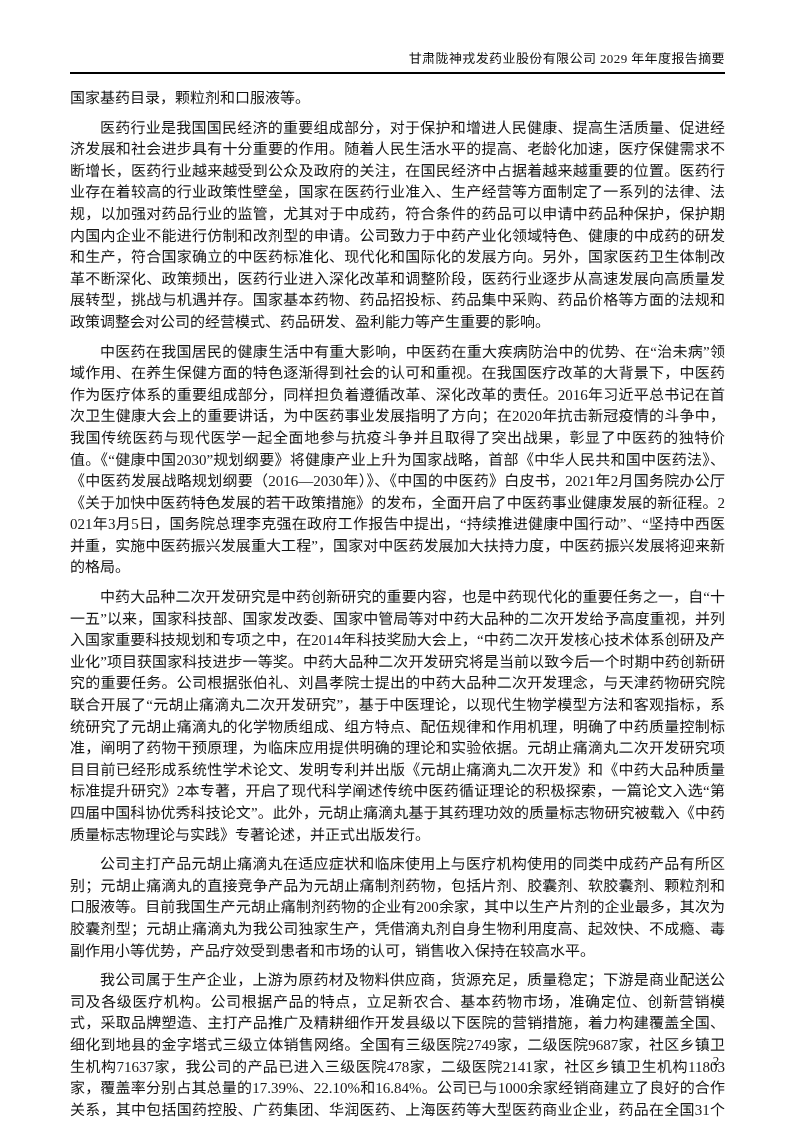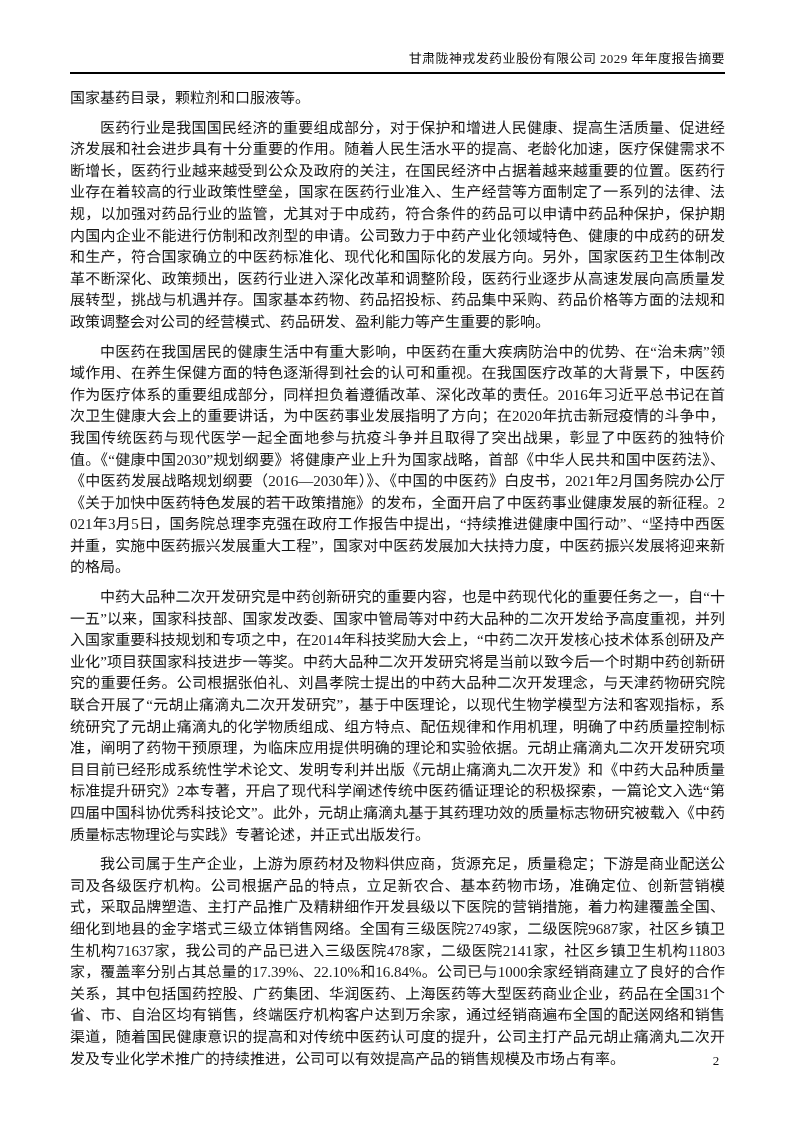--- a/index.html
+++ b/index.html
@@ -64,20 +64,21 @@
   <div class="header">
     <span>甘肃陇神戎发药业股份有限公司 2029 年年度报告摘要</span>
   </div>
 
   <div class="content">
 
   <p class="para">国家基药目录，颗粒剂和口服液等。</p>
       <p class="para indent">医药行业是我国国民经济的重要组成部分，对于保护和增进人民健康、提高生活质量、促进经济发展和社会进步具有十分重要的作用。随着人民生活水平的提高、老龄化加速，医疗保健需求不断增长，医药行业越来越受到公众及政府的关注，在国民经济中占据着越来越重要的位置。医药行业存在着较高的行业政策性壁垒，国家在医药行业准入、生产经营等方面制定了一系列的法律、法规，以加强对药品行业的监管，尤其对于中成药，符合条件的药品可以申请中药品种保护，保护期内国内企业不能进行仿制和改剂型的申请。公司致力于中药产业化领域特色、健康的中成药的研发和生产，符合国家确立的中医药标准化、现代化和国际化的发展方向。另外，国家医药卫生体制改革不断深化、政策频出，医药行业进入深化改革和调整阶段，医药行业逐步从高速发展向高质量发展转型，挑战与机遇并存。国家基本药物、药品招投标、药品集中采购、药品价格等方面的法规和政策调整会对公司的经营模式、药品研发、盈利能力等产生重要的影响。</p>
       <p class="para indent">中医药在我国居民的健康生活中有重大影响，中医药在重大疾病防治中的优势、在“治未病”领域作用、在养生保健方面的特色逐渐得到社会的认可和重视。在我国医疗改革的大背景下，中医药作为医疗体系的重要组成部分，同样担负着遵循改革、深化改革的责任。2016年习近平总书记在首次卫生健康大会上的重要讲话，为中医药事业发展指明了方向；在2020年抗击新冠疫情的斗争中，我国传统医药与现代医学一起全面地参与抗疫斗争并且取得了突出战果，彰显了中医药的独特价值。《“健康中国2030”规划纲要》将健康产业上升为国家战略，首部《中华人民共和国中医药法》、《中医药发展战略规划纲要（2016—2030年）》、《中国的中医药》白皮书，2021年2月国务院办公厅《关于加快中医药特色发展的若干政策措施》的发布，全面开启了中医药事业健康发展的新征程。2021年3月5日，国务院总理李克强在政府工作报告中提出，“持续推进健康中国行动”、“坚持中西医并重，实施中医药振兴发展重大工程”，国家对中医药发展加大扶持力度，中医药振兴发展将迎来新的格局。</p>
       <p class="para indent">中药大品种二次开发研究是中药创新研究的重要内容，也是中药现代化的重要任务之一，自“十一五”以来，国家科技部、国家发改委、国家中管局等对中药大品种的二次开发给予高度重视，并列入国家重要科技规划和专项之中，在2014年科技奖励大会上，“中药二次开发核心技术体系创研及产业化”项目获国家科技进步一等奖。中药大品种二次开发研究将是当前以致今后一个时期中药创新研究的重要任务。公司根据张伯礼、刘昌孝院士提出的中药大品种二次开发理念，与天津药物研究院联合开展了“元胡止痛滴丸二次开发研究”，基于中医理论，以现代生物学模型方法和客观指标，系统研究了元胡止痛滴丸的化学物质组成、组方特点、配伍规律和作用机理，明确了中药质量控制标准，阐明了药物干预原理，为临床应用提供明确的理论和实验依据。元胡止痛滴丸二次开发研究项目目前已经形成系统性学术论文、发明专利并出版《元胡止痛滴丸二次开发》和《中药大品种质量标准提升研究》2本专著，开启了现代科学阐述传统中医药循证理论的积极探索，一篇论文入选“第四届中国科协优秀科技论文”。此外，元胡止痛滴丸基于其药理功效的质量标志物研究被载入《中药质量标志物理论与实践》专著论述，并正式出版发行。</p>
+      <p class="para indent">公司主打产品元胡止痛滴丸在适应症状和临床使用上与医疗机构使用的同类中成药产品有所区别；元胡止痛滴丸的直接竞争产品为元胡止痛制剂药物，包括片剂、胶囊剂、软胶囊剂、颗粒剂和口服液等。目前我国生产元胡止痛制剂药物的企业有200余家，其中以生产片剂的企业最多，其次为胶囊剂型；元胡止痛滴丸为我公司独家生产，凭借滴丸剂自身生物利用度高、起效快、不成瘾、毒副作用小等优势，产品疗效受到患者和市场的认可，销售收入保持在较高水平。</p>
       <p class="para indent">我公司属于生产企业，上游为原药材及物料供应商，货源充足，质量稳定；下游是商业配送公司及各级医疗机构。公司根据产品的特点，立足新农合、基本药物市场，准确定位、创新营销模式，采取品牌塑造、主打产品推广及精耕细作开发县级以下医院的营销措施，着力构建覆盖全国、细化到地县的金字塔式三级立体销售网络。全国有三级医院2749家，二级医院9687家，社区乡镇卫生机构71637家，我公司的产品已进入三级医院478家，二级医院2141家，社区乡镇卫生机构11803家，覆盖率分别占其总量的17.39%、22.10%和16.84%。公司已与1000余家经销商建立了良好的合作关系，其中包括国药控股、广药集团、华润医药、上海医药等大型医药商业企业，药品在全国31个省、市、自治区均有销售，终端医疗机构客户达到万余家，通过经销商遍布全国的配送网络和销售渠道，随着国民健康意识的提高和对传统中医药认可度的提升，公司主打产品元胡止痛滴丸二次开发及专业化学术推广的持续推进，公司可以有效提高产品的销售规模及市场占有率。</p>
     </div>
 
   <div class="footer">
     <span>2</span>
   </div>
 
 </div>
 
 </body></html>

